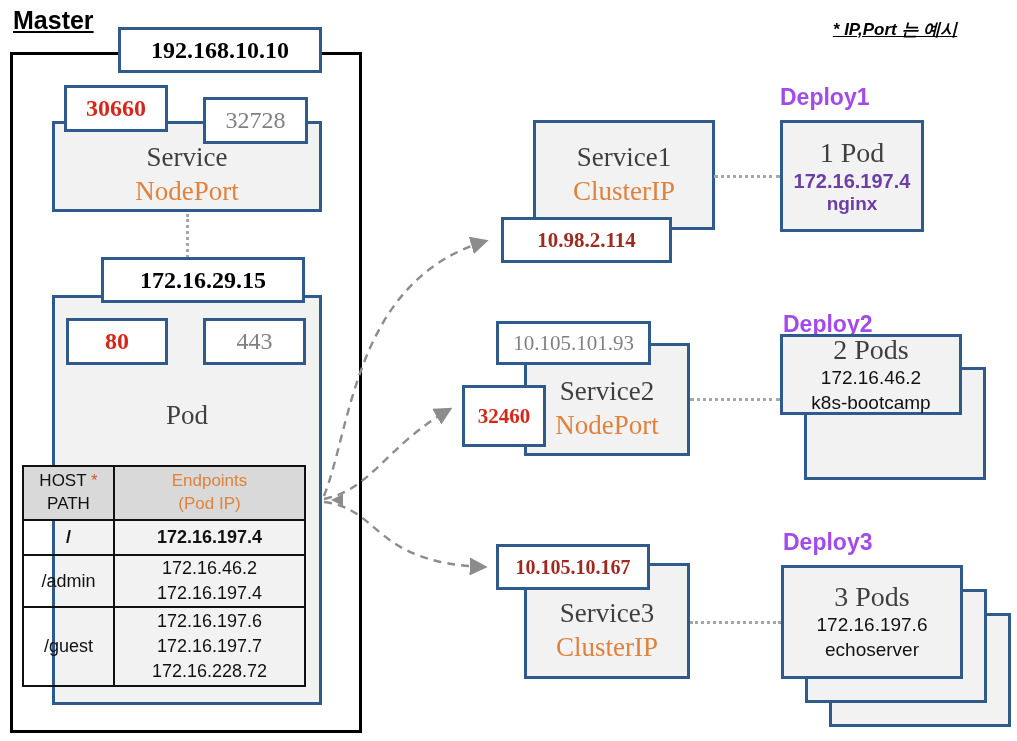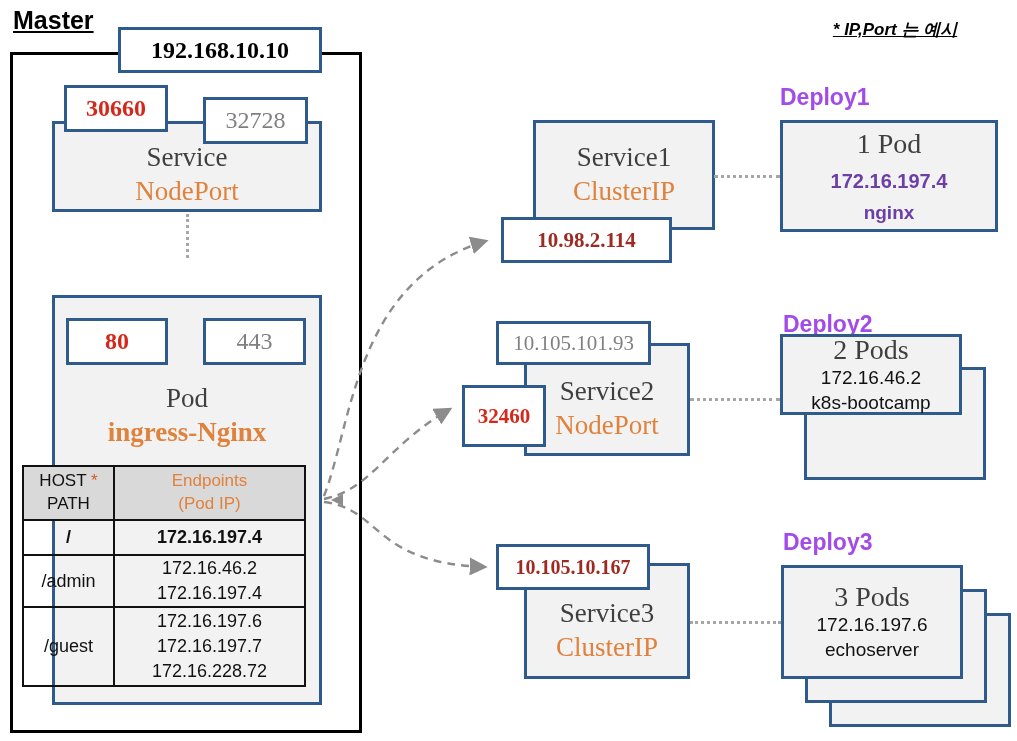--- a/index.html
+++ b/index.html
@@ -72,31 +72,33 @@
     <span class="porttext">30660</span>
   </div>
   <div class="abs bluebox" style="left:203px;top:85px;width:105px;height:47px;margin-top:12px;">
     <span class="porttext-gray">32728</span>
   </div>
 
   <div class="abs dotted-v" style="left:186px;top:214px;height:44px;"></div>
 
   <div class="abs graybox" style="left:52px;top:295px;width:270px;height:410px;"></div>
 
+  <div class="abs bluebox" style="left:101px;top:257px;width:204px;height:46px;">
+    <span class="iptext">172.16.29.15</span>
+  </div>
 
   <div class="abs bluebox" style="left:66px;top:318px;width:102px;height:47px;">
     <span class="porttext">80</span>
   </div>
   <div class="abs bluebox" style="left:203px;top:318px;width:103px;height:47px;">
     <span class="porttext-gray">443</span>
   </div>
 
   <div class="abs center-col" style="left:52px;top:372px;width:270px;height:88px;">
     <span class="svc-title">Pod</span>
-    <span class="svc-type" style="font-weight:bold;">ingress-Nginx</span>
   </div>
 
   <div class="abs" style="left:22px;top:465px;">
     <table class="rt">
       <colgroup>
           <col style="width:91px;">
           <col style="width:191px;">
         </colgroup>
       <thead>
         <tr>
@@ -140,21 +142,21 @@
   <div class="abs graybox center-col" style="left:533px;top:120px;width:182px;height:110px;">
     <span class="svc-title">Service1</span>
     <span class="svc-type">ClusterIP</span>
   </div>
   <div class="abs dotted-h" style="left:714px;top:175px;width:66px;"></div>
   <div class="abs bluebox" style="left:501px;top:217px;width:171px;height:46px;text-align:center;">
     <span class="iptext-sm">10.98.2.114</span>
   </div>
 
   <div class="abs deploy-label" style="left:780px;top:84px;">Deploy1</div>
-  <div class="abs stack center-col" style="left:780px;top:120px;width:218px;height:112px;gap:9px;">
+  <div class="abs stack center-col" style="left:780px;top:120px;width:144px;height:112px;">
     <span class="pods-title">1 Pod</span>
     <span class="pod-ip-purple">172.16.197.4</span>
     <span class="pod-ip-purple" style="font-size:19px;">nginx</span>
   </div>
 
   <div class="abs graybox" style="left:524px;top:343px;width:166px;height:113px;"></div>
   <div class="abs bluebox" style="left:496px;top:321px;width:155px;height:44px;">
     <span class="iptext-sm" style="color:#808080;font-weight:normal;">10.105.101.93</span>
   </div>
   <div class="abs center-col" style="left:524px;top:365px;width:166px;height:88px;">

